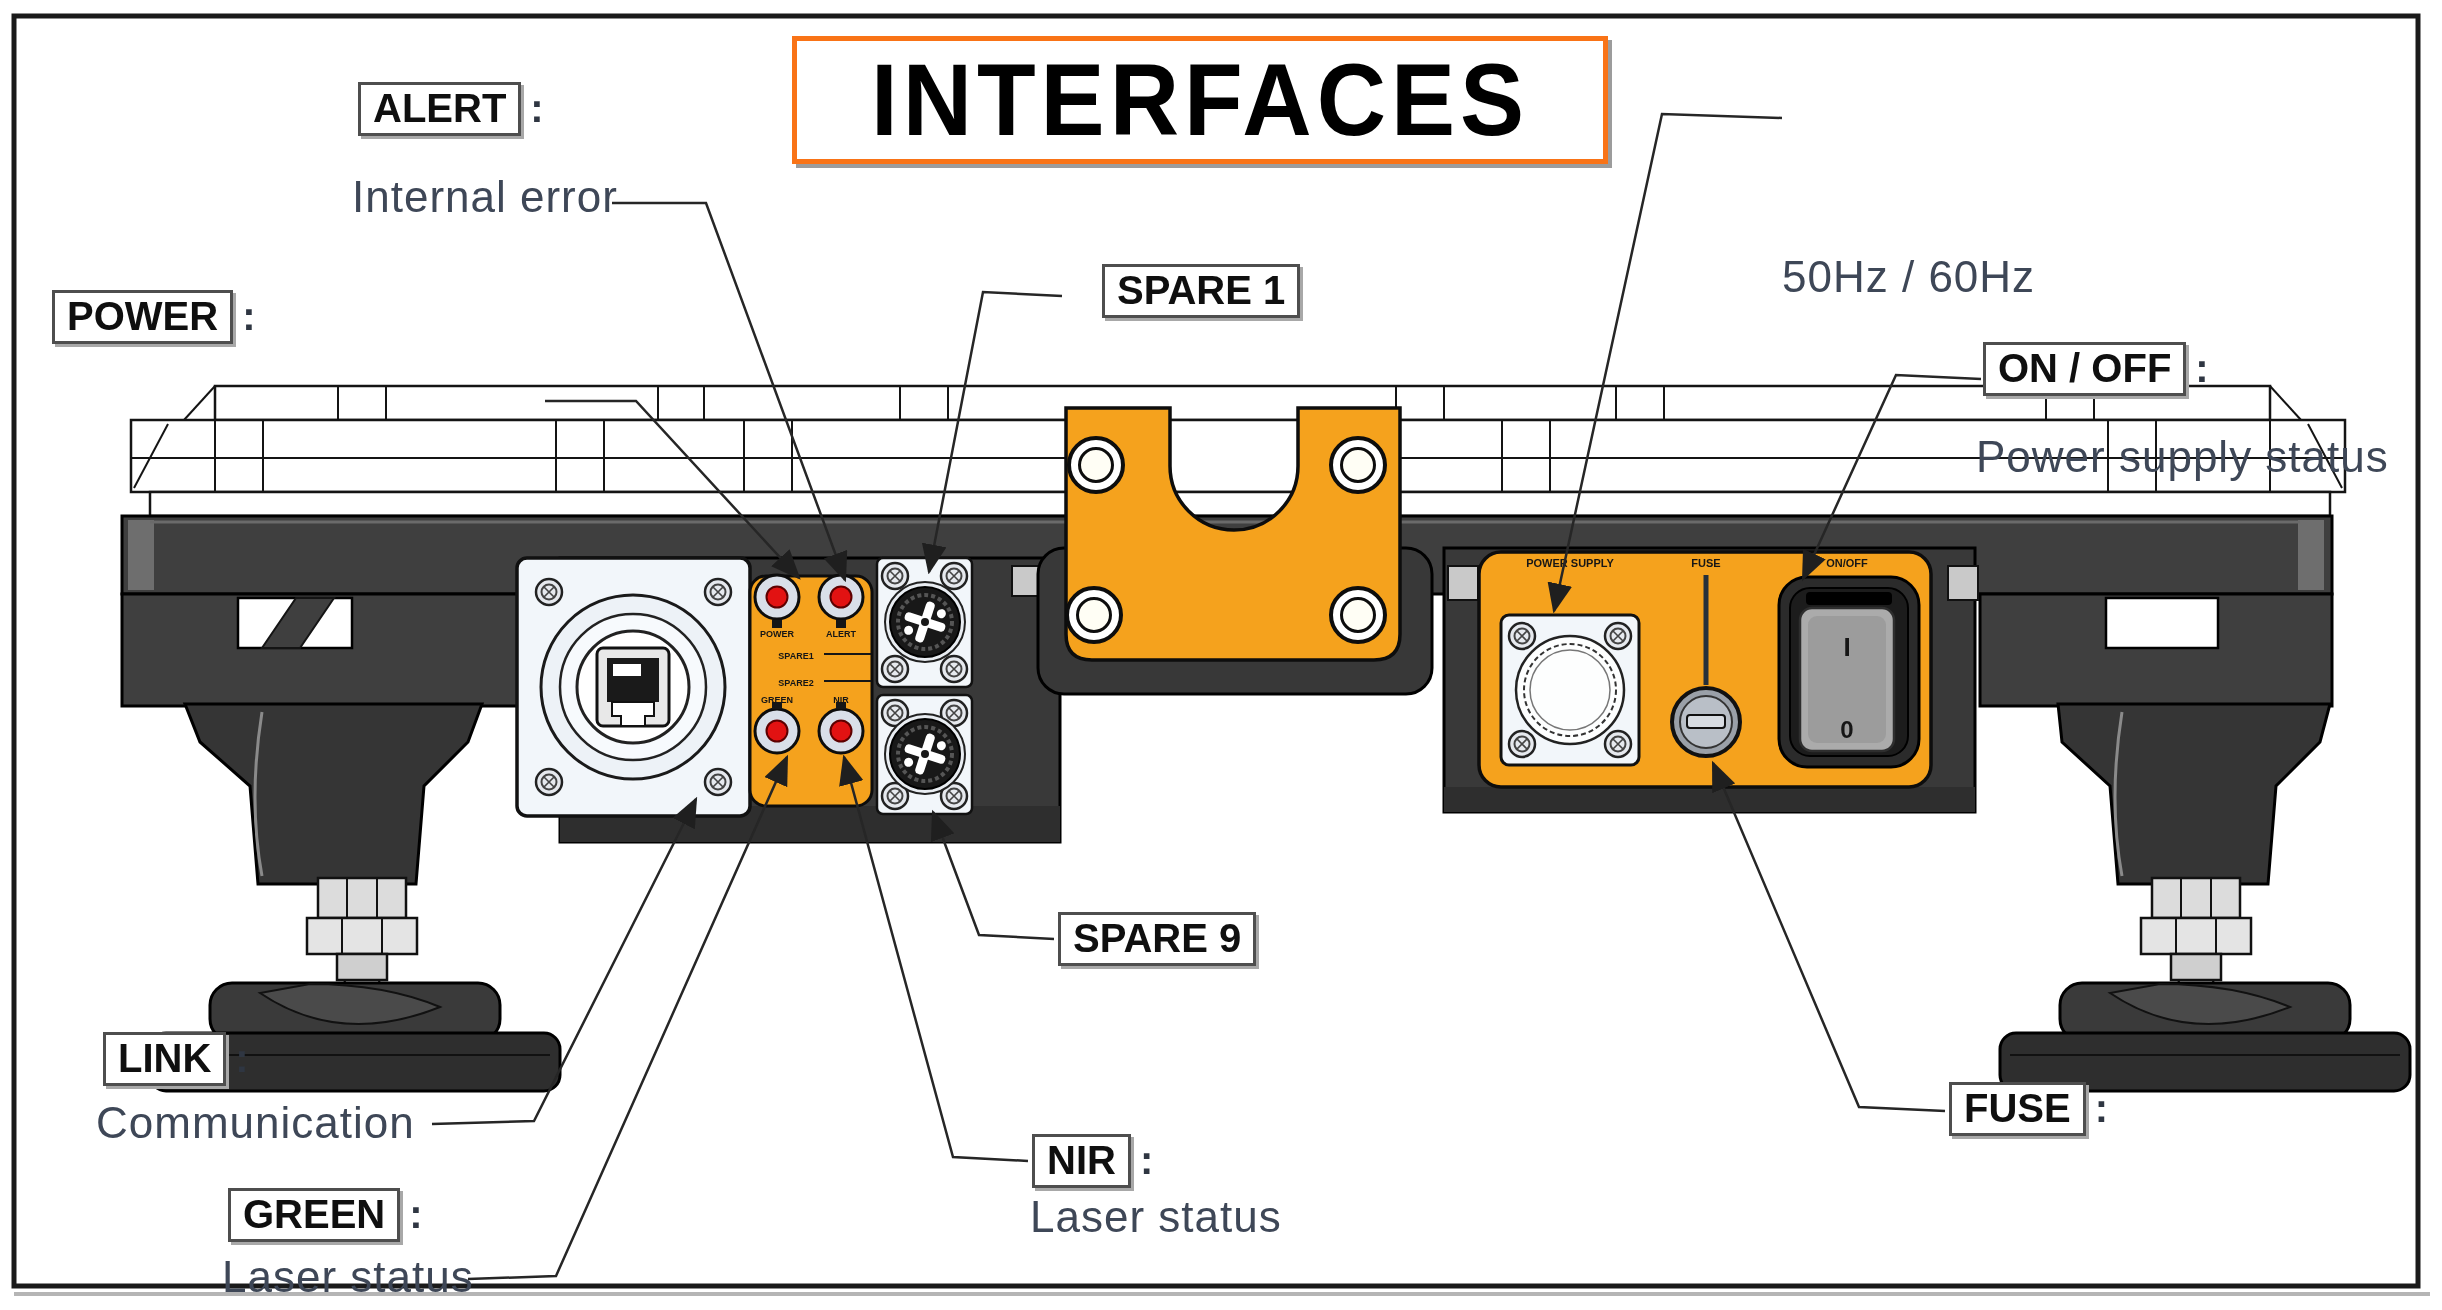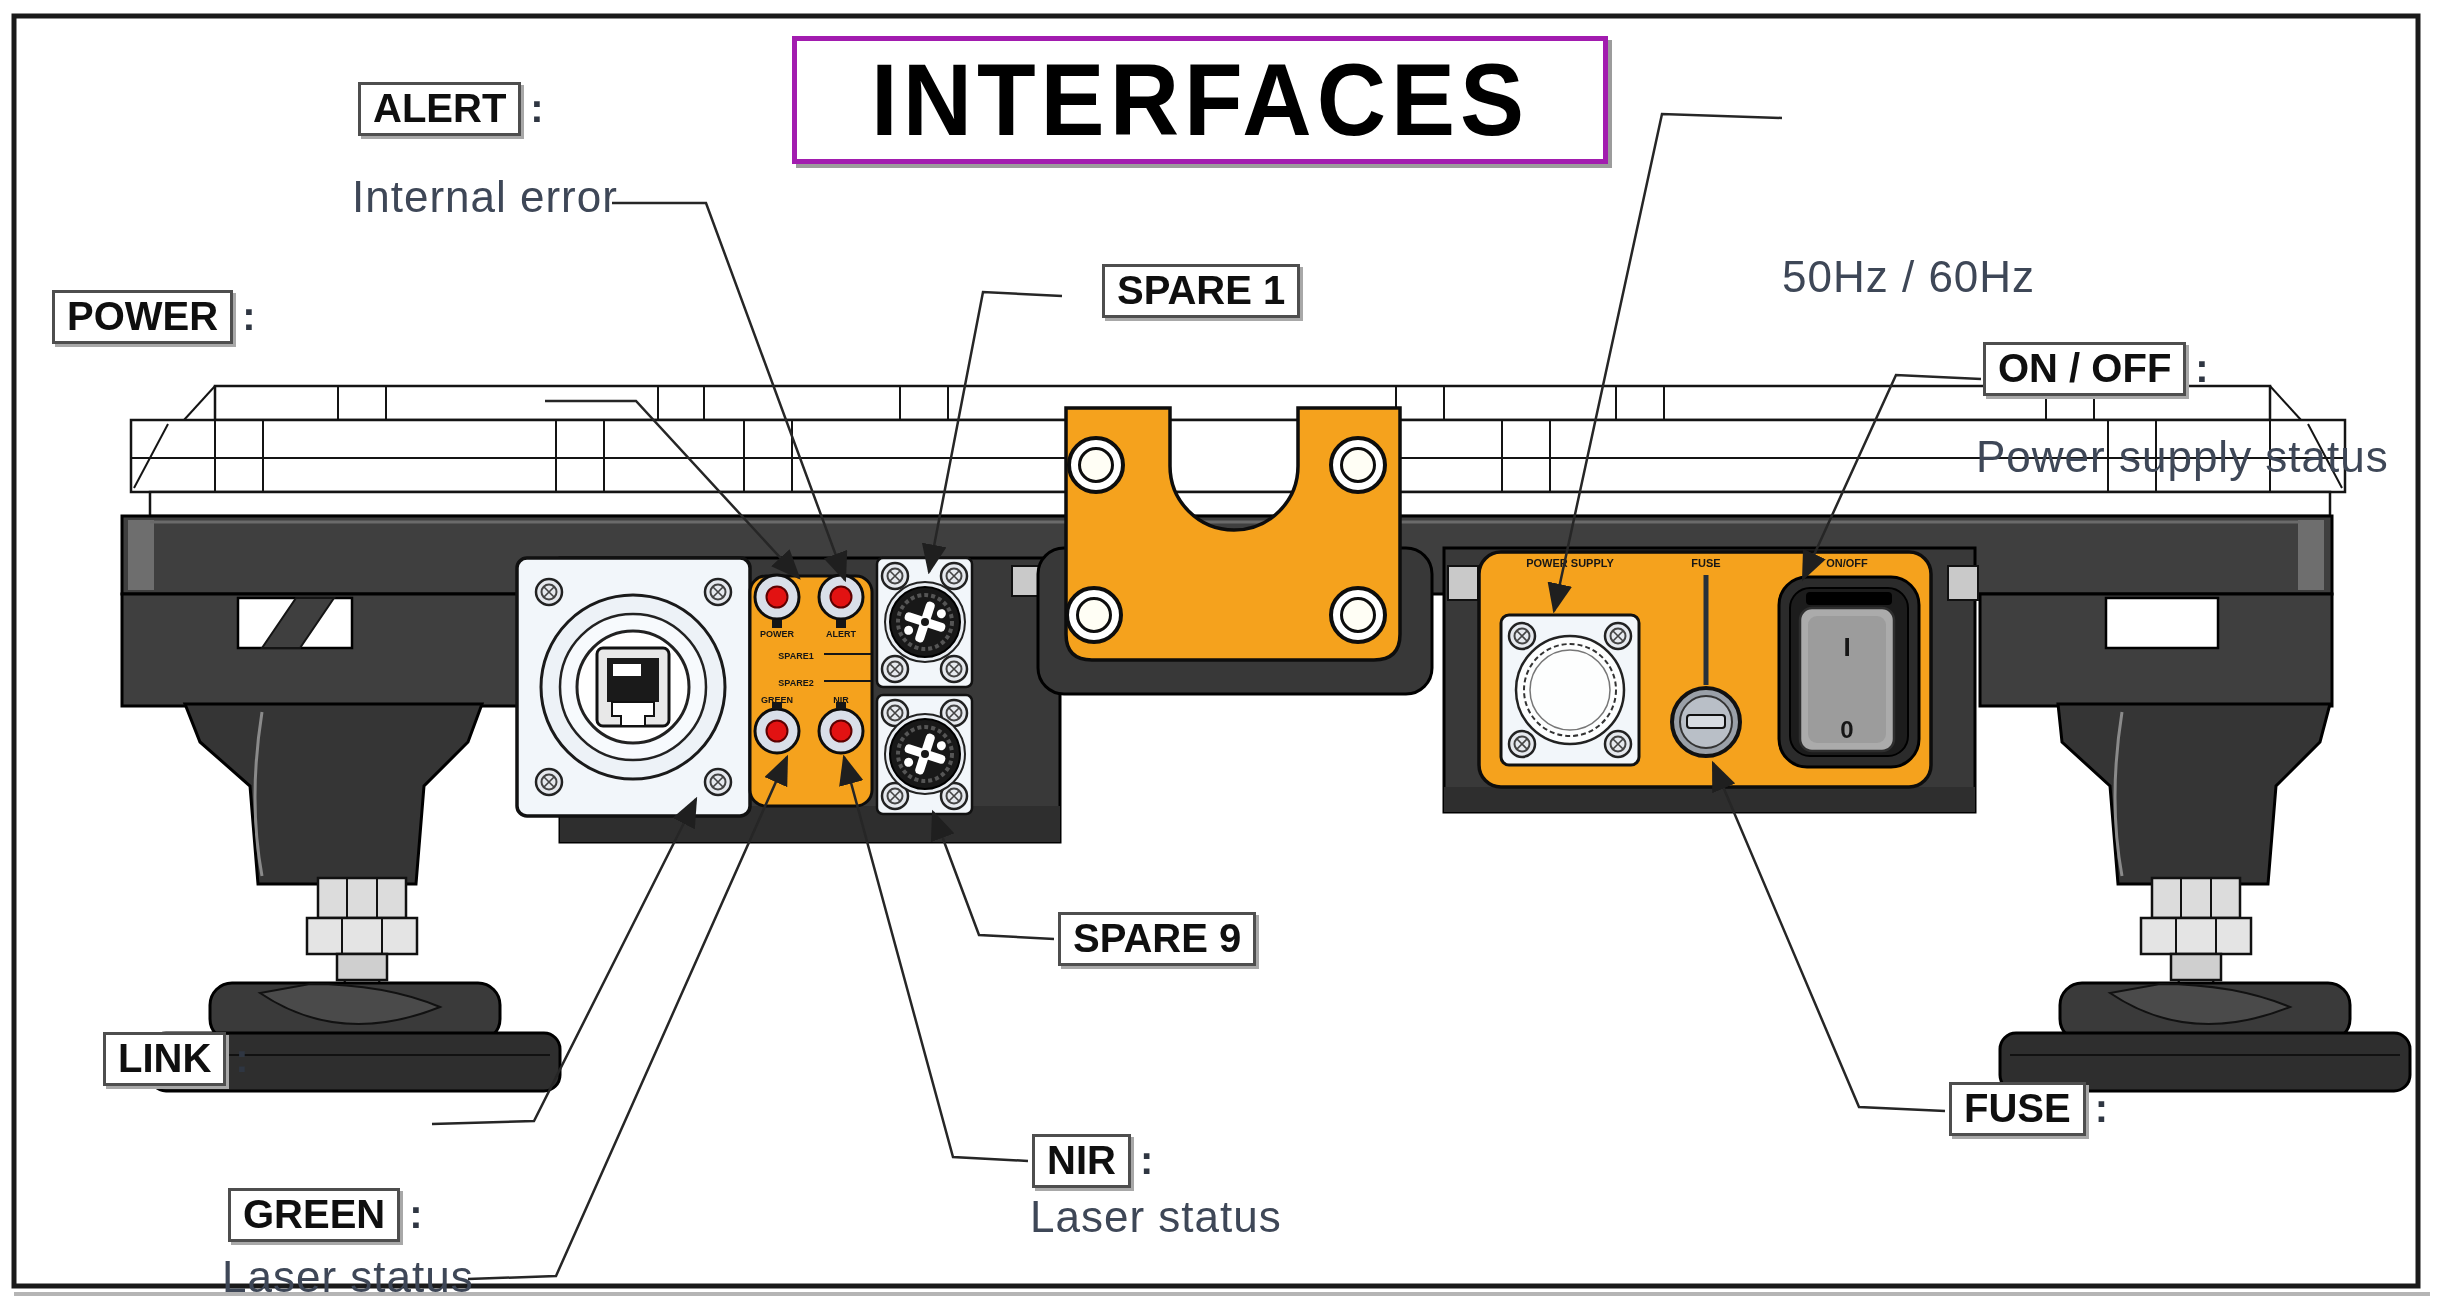--- a/index.html
+++ b/index.html
@@ -1,20 +1,20 @@
 <!DOCTYPE html>
 <html><head>
 <meta charset="utf-8">
 <style>
   html,body{margin:0;padding:0;background:#fff;}
   .page{position:relative;width:2442px;height:1310px;background:#ffffff;overflow:hidden;
         font-family:"Liberation Sans",sans-serif;}
   .page svg{position:absolute;left:0;top:0;}
   .title-box{position:absolute;left:792px;top:36px;width:806px;height:118px;background:#fff;
-             border:5px solid #a21caf;box-shadow:4px 4px 0 #9c9c9c;
+             border:5px solid #f97316;box-shadow:4px 4px 0 #9c9c9c;
              display:flex;align-items:center;justify-content:center;z-index:6;}
   .title-text{font-size:96px;font-weight:700;letter-spacing:5px;color:#000;transform:scaleY(1.06);}
   .callout{position:absolute;white-space:nowrap;z-index:6;}
   .tag{display:inline-block;background:#fff;border:3px solid #4e4e4e;box-shadow:3px 3px 0 #a8a8a8;
        padding:2px 12px 4px 12px;font-weight:700;font-size:40px;color:#0f0f0f;line-height:1.05;}
   .colon{font-size:40px;font-weight:700;color:#2f3642;margin-left:9px;vertical-align:top;display:inline-block;padding-top:4px;}
   .desc{position:absolute;font-size:44px;color:#3E4757;letter-spacing:1px;white-space:nowrap;z-index:6;text-align:center;}
   svg text{font-family:"Liberation Sans",sans-serif;font-weight:700;fill:#161616;}
 </style>
 </head>
@@ -285,20 +285,21 @@
 <div class="desc" style="left:1782px;top:252px">50Hz / 60Hz</div>
 
 <div class="callout" style="left:1983px;top:342px">
   <span class="tag">ON / OFF</span><span class="colon">:</span>
 </div>
 <div class="desc" style="left:1976px;top:432px">Power supply status</div>
 
 <div class="callout" style="left:103px;top:1032px">
   <span class="tag">LINK</span><span class="colon">:</span>
 </div>
+<div class="desc" style="left:96px;top:1098px">Communication</div>
 
 <div class="callout" style="left:228px;top:1188px">
   <span class="tag">GREEN</span><span class="colon">:</span>
 </div>
 <div class="desc" style="left:222px;top:1252px">Laser status</div>
 
 <div class="callout" style="left:1032px;top:1134px">
   <span class="tag">NIR</span><span class="colon">:</span>
 </div>
 <div class="desc" style="left:1030px;top:1192px">Laser status</div>

